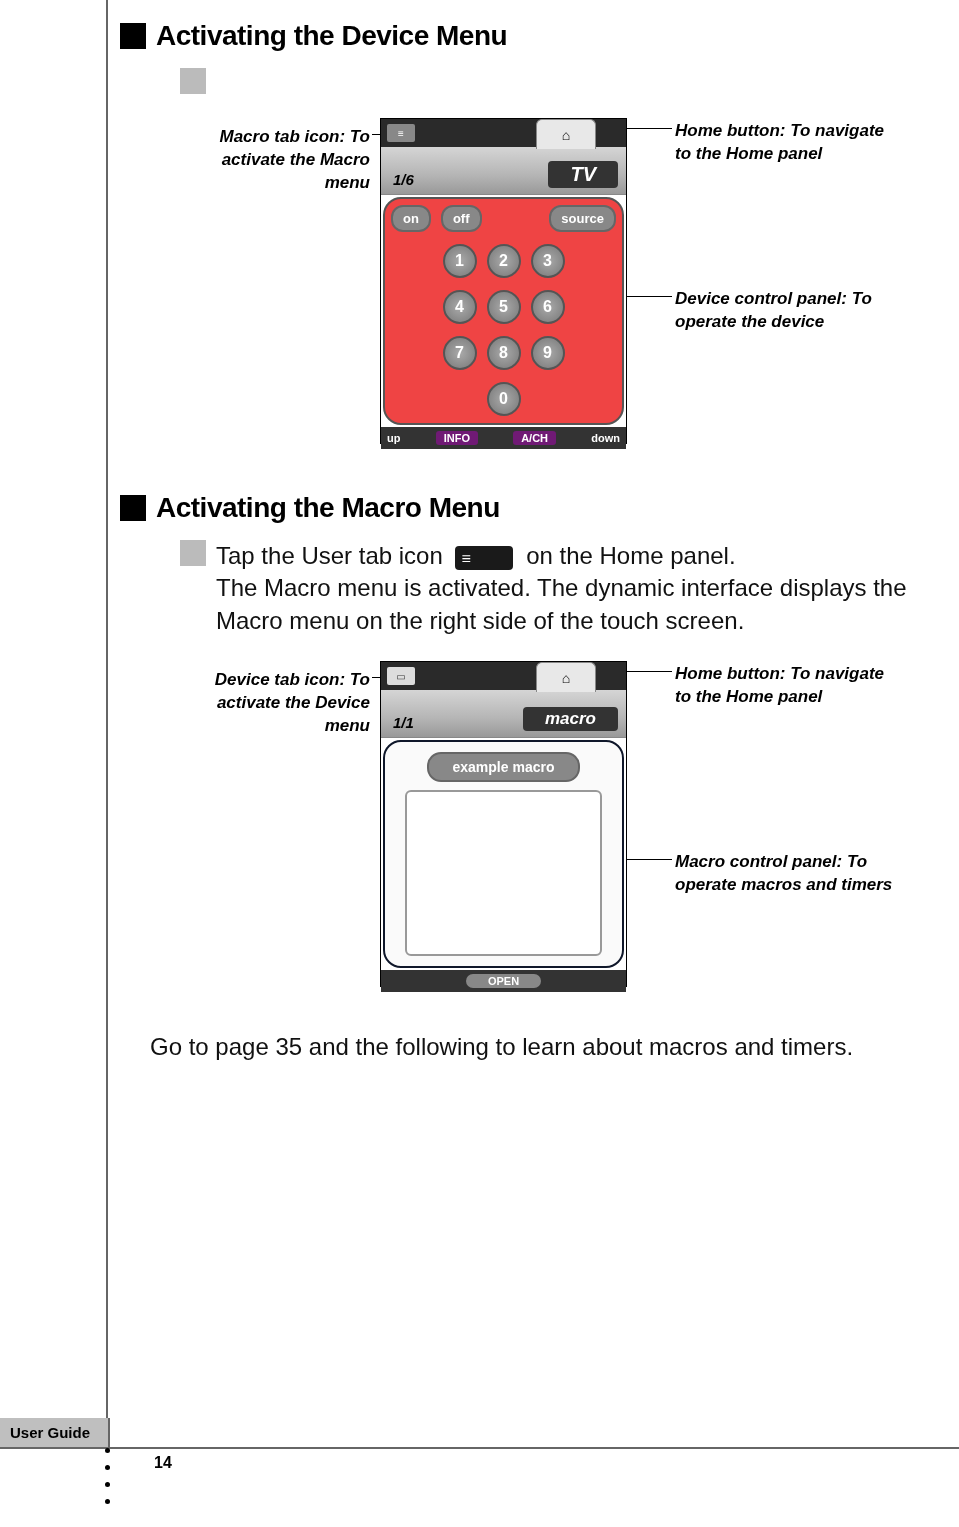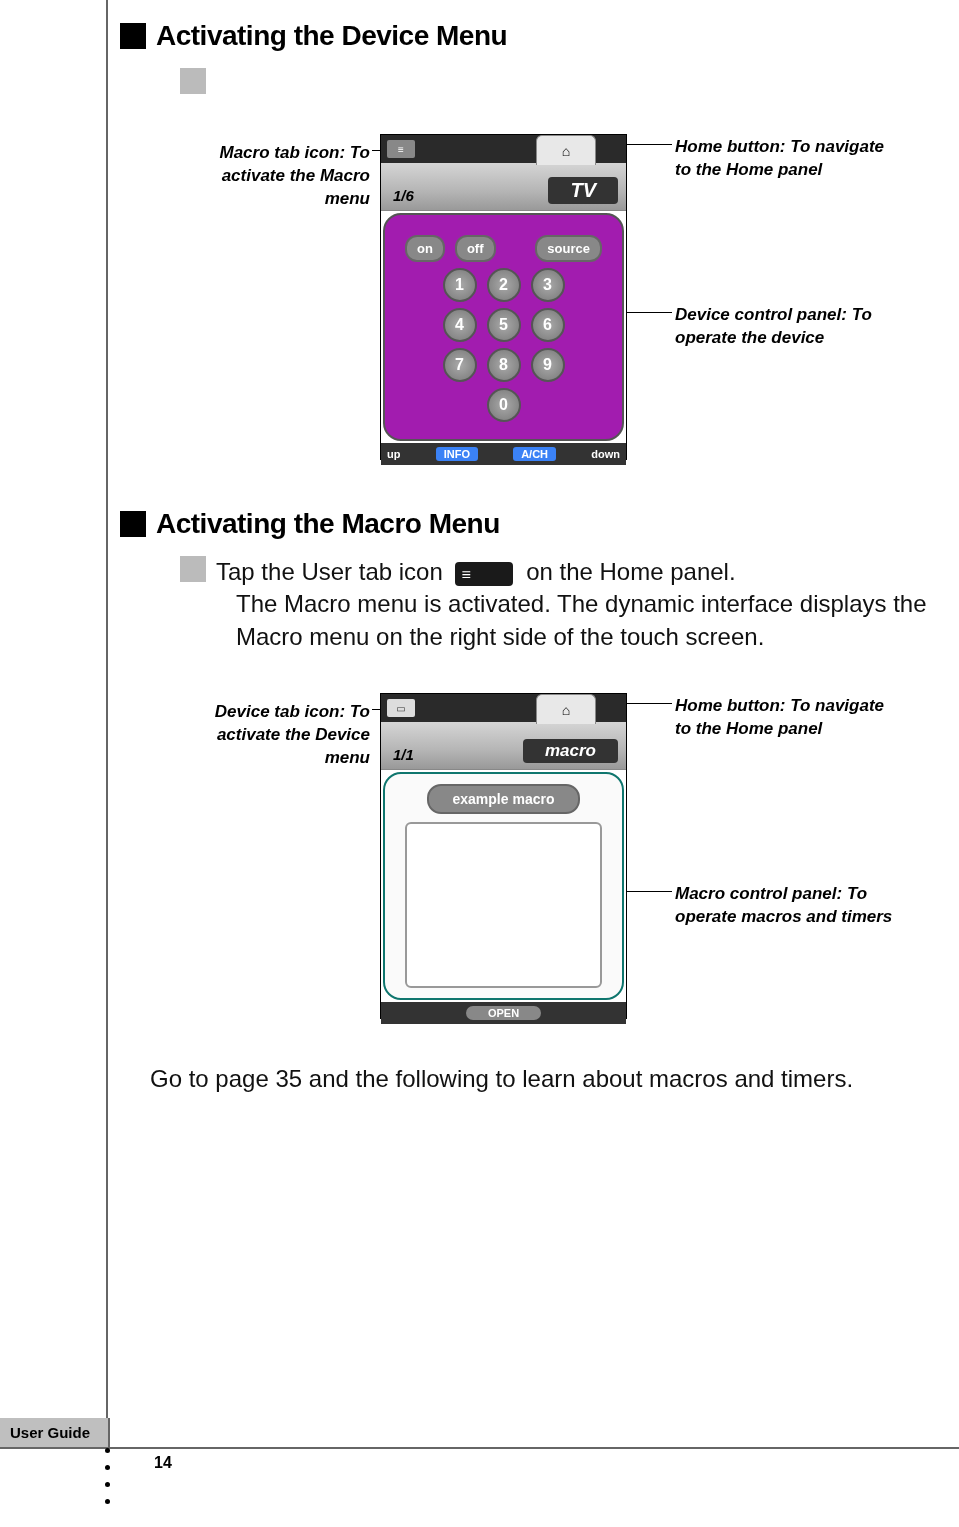--- a/index.html
+++ b/index.html
@@ -87,21 +87,21 @@
       content: "≡";
       position: absolute;
       left: 6px;
       top: 2px;
       color: #fff;
       font-size: 16px;
     }
     
     .diagram-wrap {
       position: relative;
-      margin-top: 40px;
+      margin-top: 24px;
       margin-bottom: 24px;
       height: 346px;
     }
     .callout {
       position: absolute;
       font-family: Arial, sans-serif;
       font-weight: bold;
       font-style: italic;
       font-size: 17px;
       line-height: 1.35;
@@ -179,29 +179,29 @@
     .ds-page {
       position: absolute;
       left: 12px;
       bottom: 6px;
       font-weight: bold;
       font-style: italic;
       font-size: 15px;
     }
     .ds-body {
       height: 228px;
-      background: #a21caf;
+      background: #ef4444;
       border: 2px solid #555;
       border-radius: 18px;
       margin: 2px;
-      padding: 20px;
+      padding: 6px;
       display: flex;
       flex-direction: column;
       align-items: center;
-      gap: 6px;
+      gap: 12px;
     }
     .ds-row { display: flex; gap: 10px; align-items: center; justify-content: center; width: 100%; }
     .pill {
       background: #888;
       color: #fff;
       font-size: 13px;
       font-weight: bold;
       padding: 4px 10px;
       border-radius: 12px;
       border: 2px solid #666;
@@ -222,26 +222,26 @@
       height: 22px;
       background: #333;
       display: flex;
       color: #fff;
       font-size: 11px;
       font-weight: bold;
       align-items: center;
       justify-content: space-between;
       padding: 0 6px;
     }
-    .ds-footer .mid { background: #3b82f6; padding: 1px 8px; border-radius: 3px; }
+    .ds-footer .mid { background: #701a75; padding: 1px 8px; border-radius: 3px; }
     
     .macro-body {
       height: 228px;
       background: #fafafa;
-      border: 2px solid #0f766e;
+      border: 2px solid #0f172a;
       border-radius: 18px;
       margin: 2px;
       padding: 10px 16px;
       display: flex;
       flex-direction: column;
       align-items: center;
     }
     .macro-btn {
       background: #888;
       color: #fff;
@@ -392,21 +392,21 @@
 
   <div class="indent" style="margin-top:14px">
     <div class="step-row">
       <div class="sq-gray"></div>
       <div class="body-text">
         <span>Tap the User tab icon </span>
         <span class="inline-icon macro"></span>
         <span> on the Home panel.</span>
       </div>
     </div>
-    <div class="body-text" style="margin-left:56px">The Macro menu is activated. The dynamic interface displays the Macro menu on the right side of the touch screen.</div>
+    <div class="body-text" style="margin-left:36px">The Macro menu is activated. The dynamic interface displays the Macro menu on the right side of the touch screen.</div>
   </div>
 
   <div class="diagram-wrap">
     <div class="callout left" style="left:60px; top:8px">Device tab icon: To activate the Device menu</div>
     <div class="leader" style="left:252px; top:16px; width:30px"></div>
 
     <div class="callout right" style="left:555px; top:2px">Home button: To navigate to the Home panel</div>
     <div class="leader" style="left:470px; top:10px; width:82px"></div>
 
     <div class="callout right" style="left:555px; top:190px">Macro control panel: To operate macros and timers</div>

